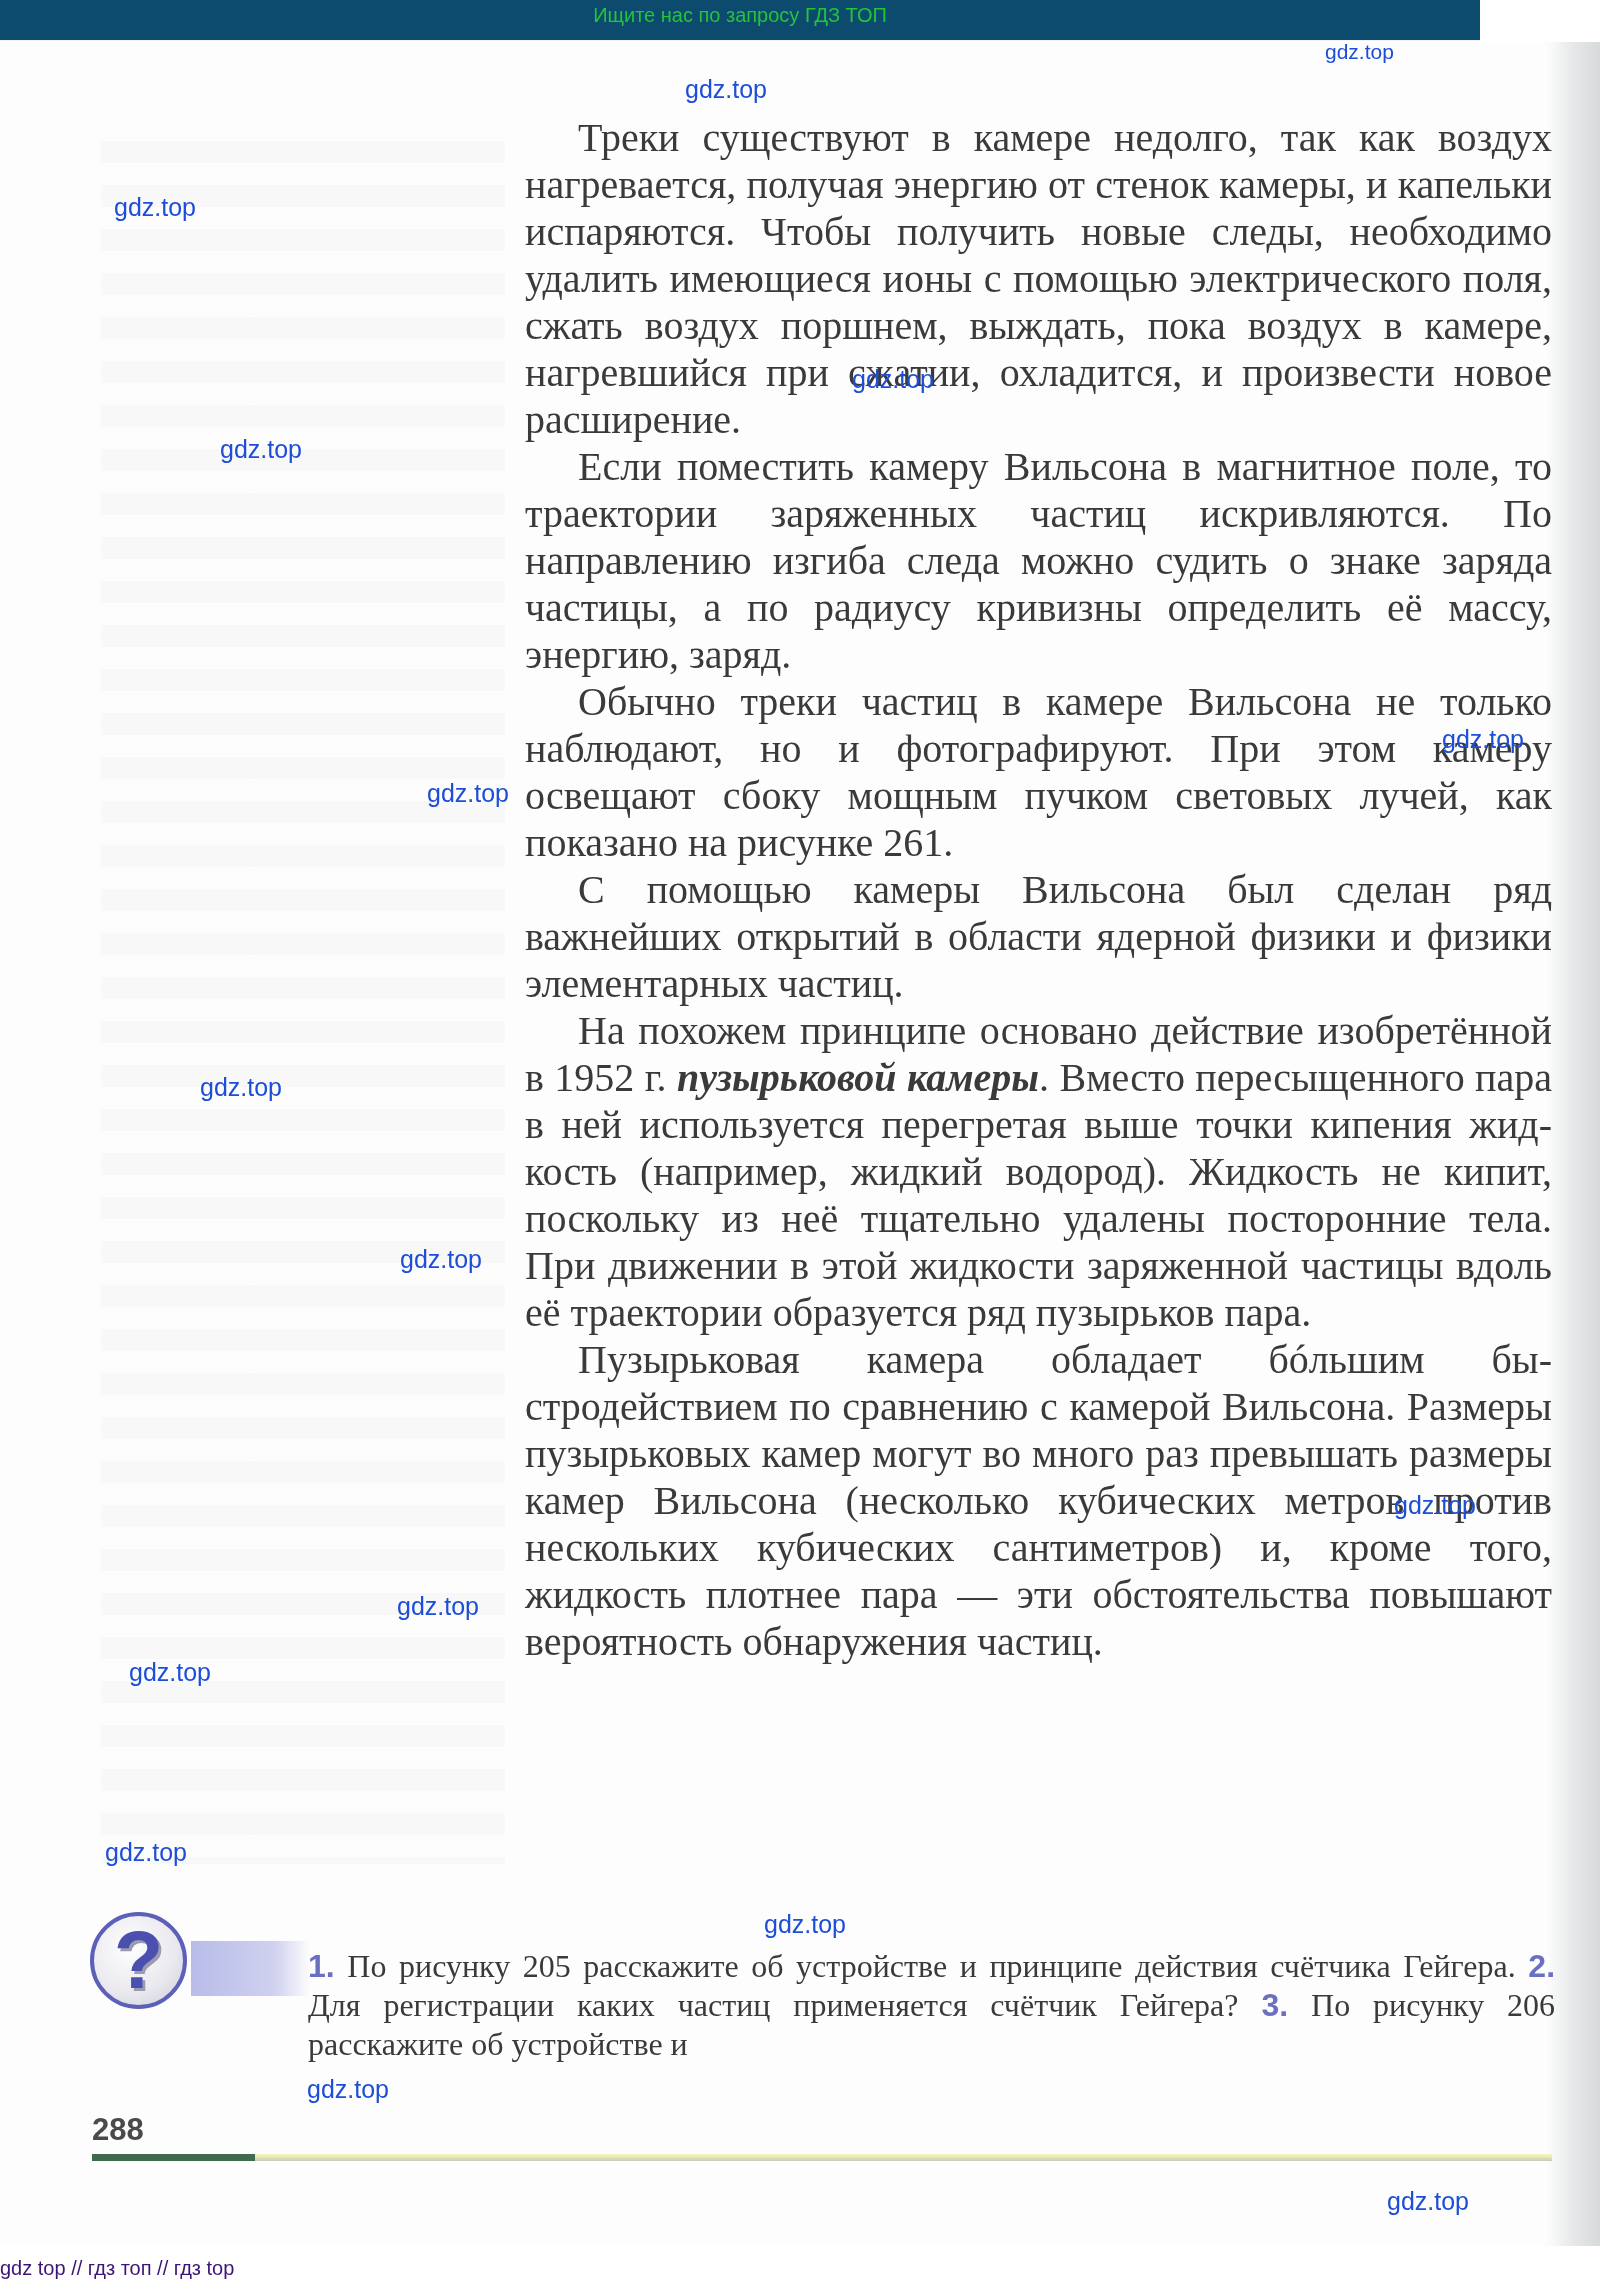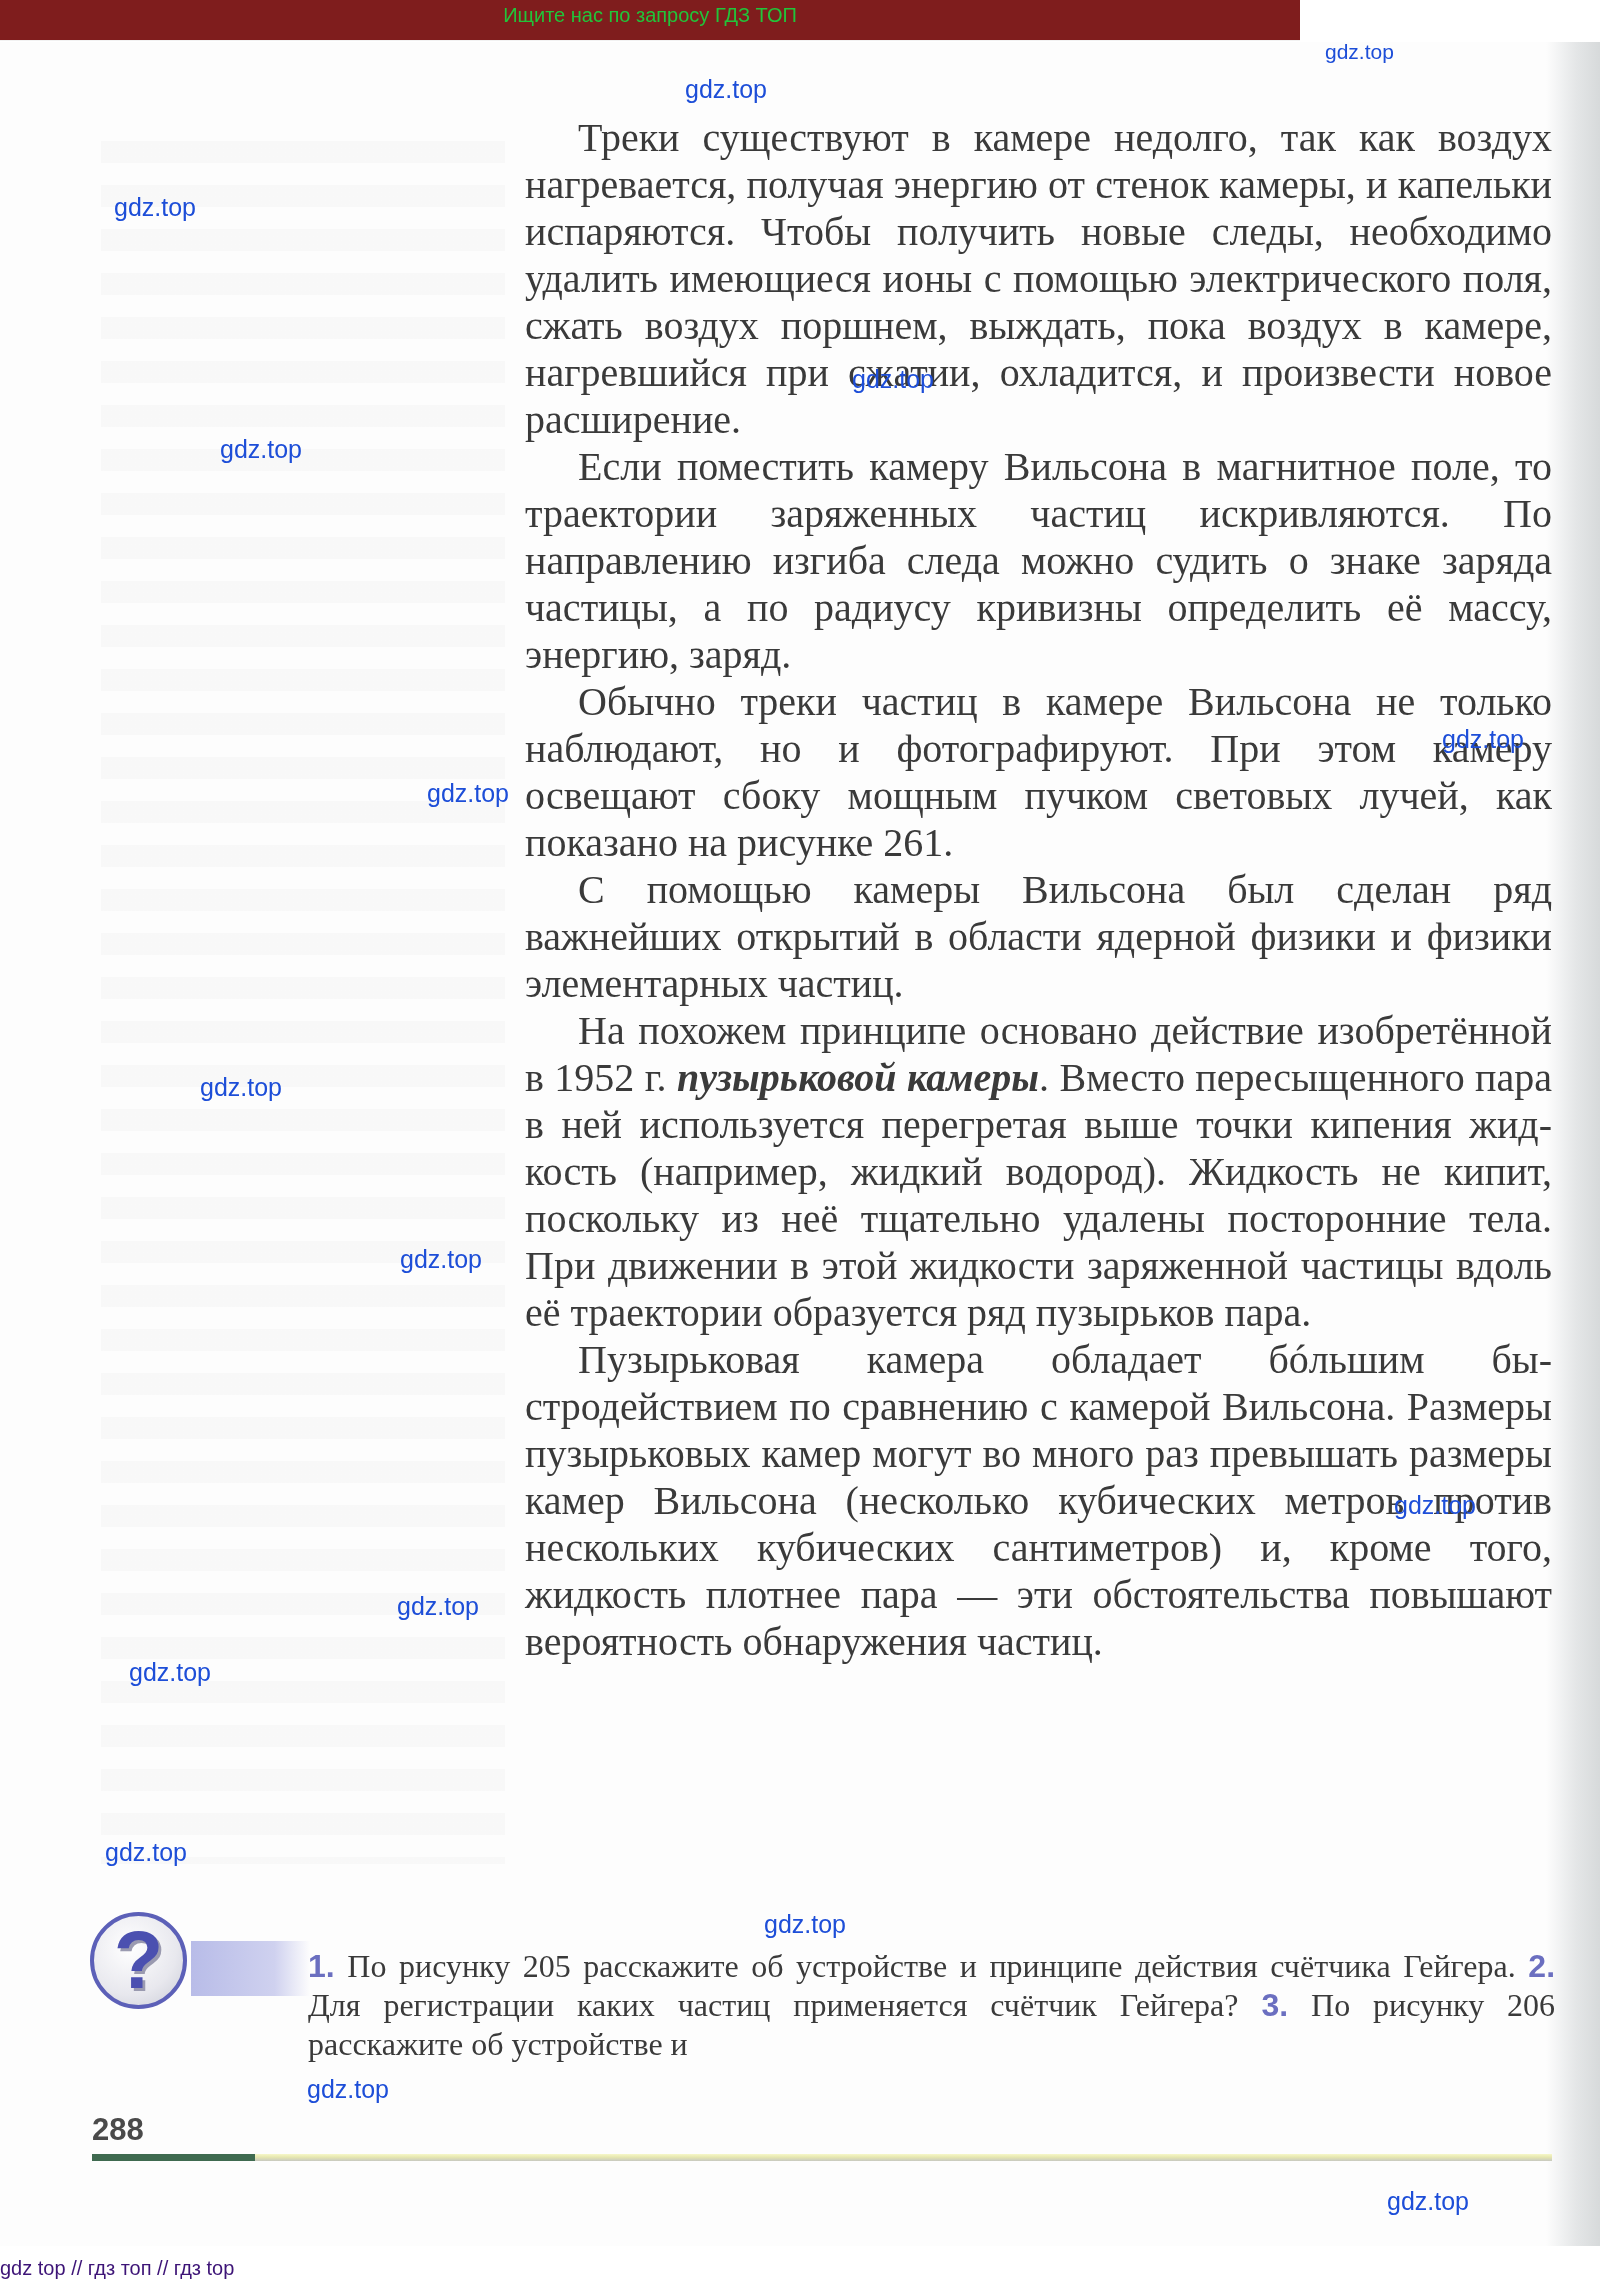--- a/index.html
+++ b/index.html
@@ -11,23 +11,23 @@
       width: 1601px;
       height: 2291px;
       position: relative;
       overflow: hidden;
       font-family: "Liberation Serif", "DejaVu Serif", serif;
     }
     .top-banner {
       position: absolute;
       left: 0;
       top: 0;
-      width: 1300px;
+      width: 1480px;
       height: 40px;
-      background: #7f1d1d;
+      background: #0c4a6e;
       border-bottom: 1.8px solid #f2f2f2;
       text-align: center;
       z-index: 5;
     }
     .top-banner span {
       display: inline-block;
       margin-top: 3.7px;
       font-family: "Liberation Sans", "DejaVu Sans", sans-serif;
       font-size: 20px;
       color: #22c43a;

